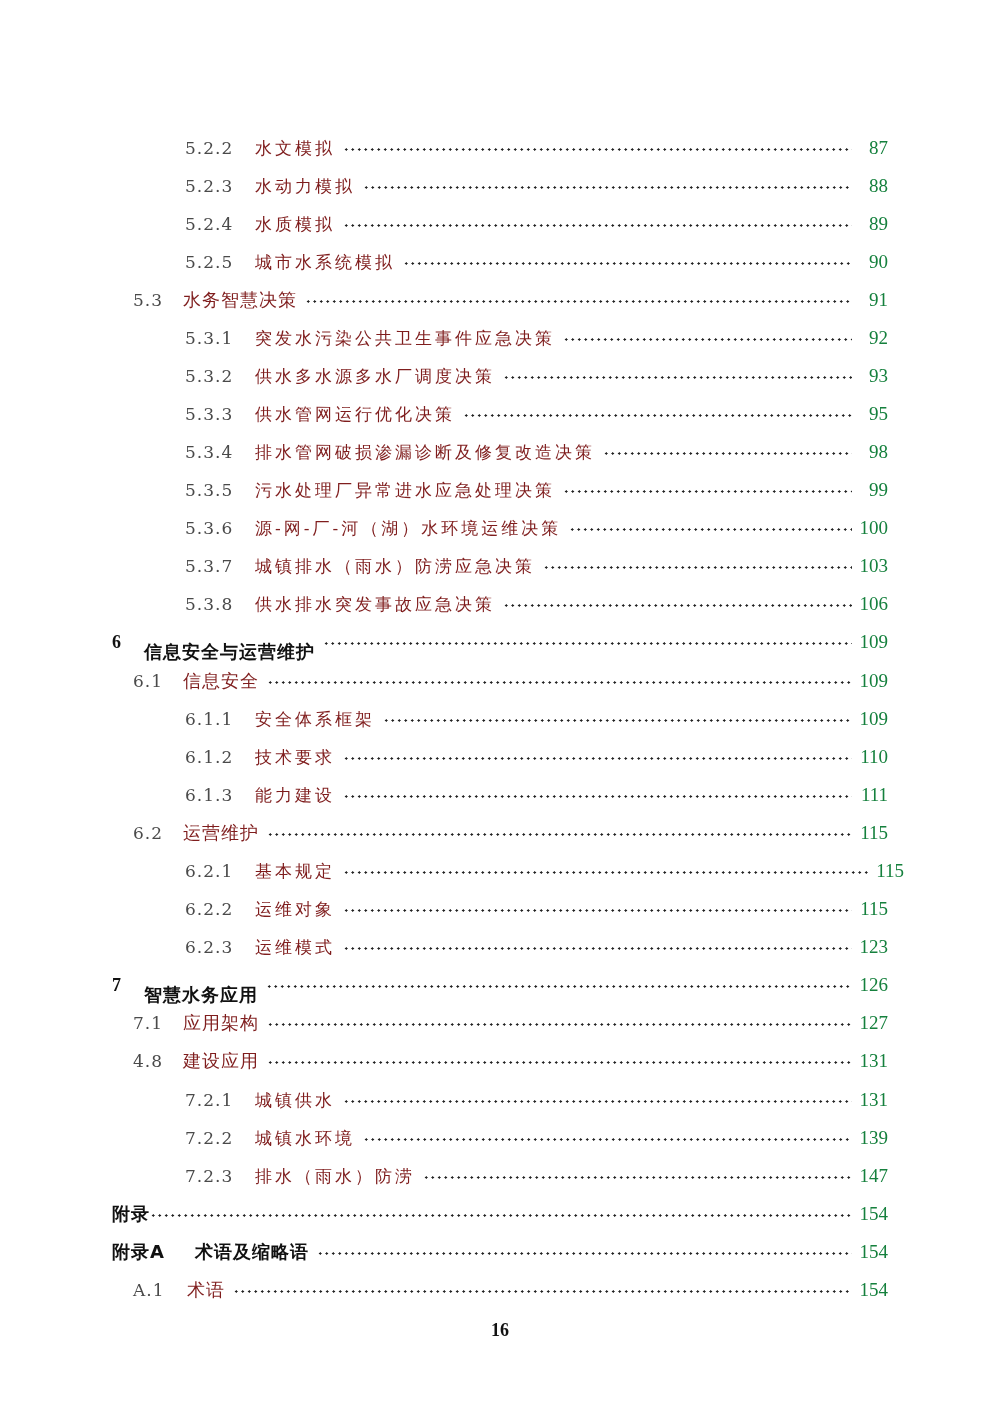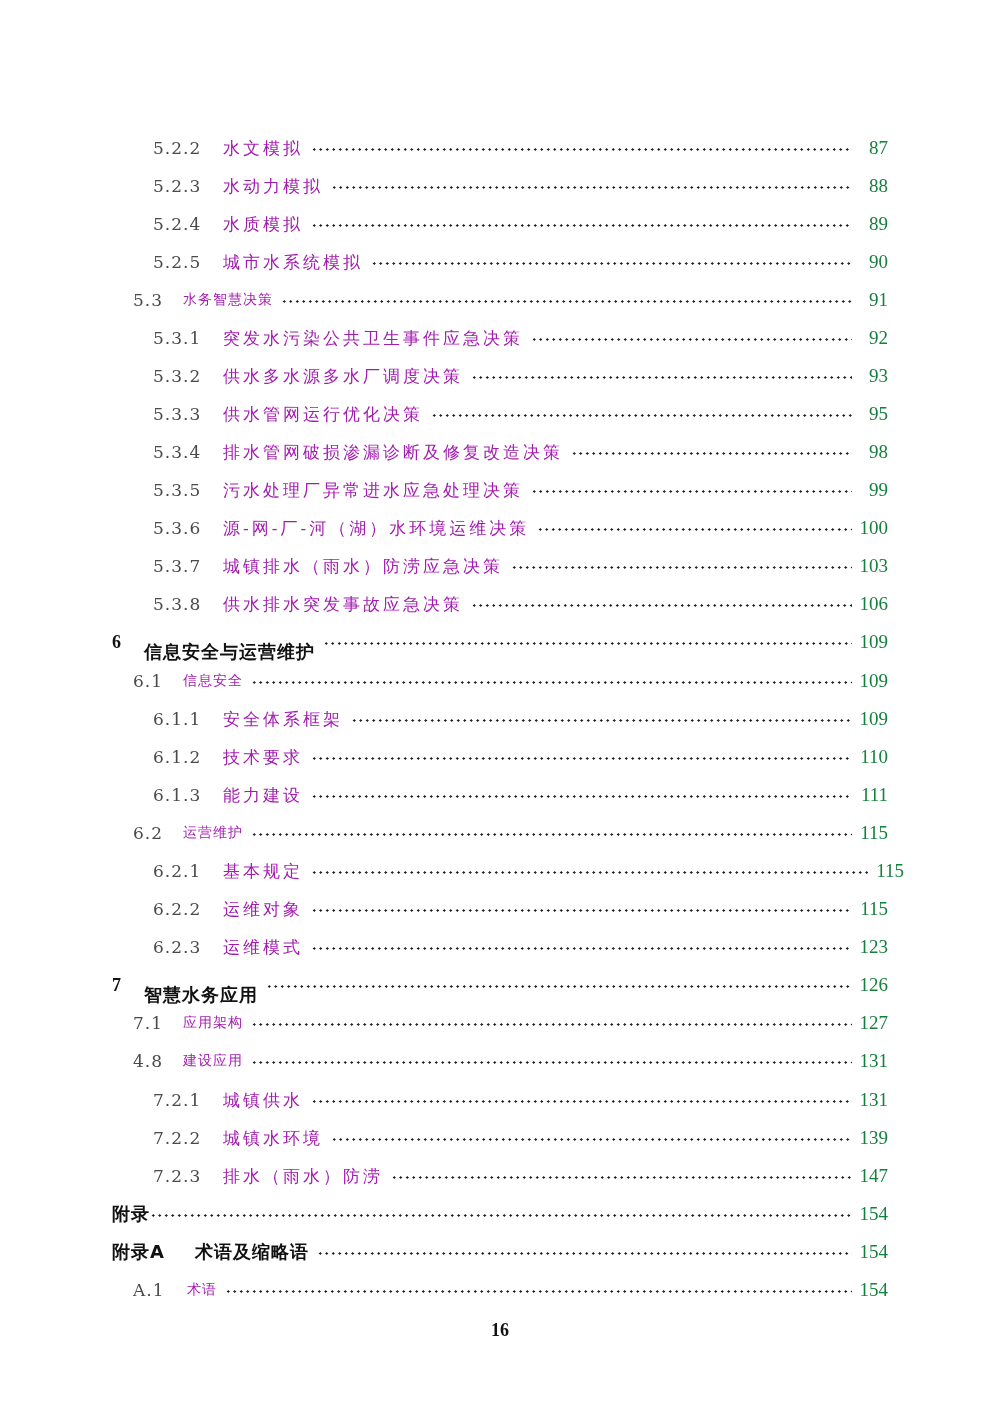--- a/index.html
+++ b/index.html
@@ -1,29 +1,29 @@
 <!DOCTYPE html>
 <html><head>
 <meta charset="utf-8">
 <style>
   html, body { margin:0; padding:0; background:#ffffff; }
   body { width:1000px; height:1410px; position:relative; overflow:hidden;
          font-family: "DejaVu Serif", "Liberation Serif", serif; color:#3a3a3a; }
   .toc { position:absolute; left:0; top:0; width:1000px; }
   .row { position:absolute; height:30px; display:flex; align-items:center; white-space:nowrap; }
   .row .num { display:inline-block; font-size:17px; color:#4a4a4a; letter-spacing:1px; }
-  .row .title { display:inline-block; font-size:17px; color:#a21caf; letter-spacing:3px; }
+  .row .title { display:inline-block; font-size:17px; color:#7f1d1d; letter-spacing:3px; }
   .row .leader { flex:1; height:30px; position:relative; margin:0 6px 0 8px; overflow:hidden; }
   .row .leader::before { content:""; position:absolute; left:0; right:0; top:15px; height:3px;
       background-image: radial-gradient(circle, #222 1.1px, transparent 1.3px);
       background-size:6.5px 3px; background-repeat:repeat-x; }
   .row .page { font-family:"Liberation Serif", serif; font-size:19px; color:#15803d; min-width:30px; text-align:right; }
-  .lvl3 .num { width:70px; }
+  .lvl3 .num { width:70px;margin-left:32px; }
   .lvl2 .num { width:50px; }
-  .lvl2 .title { letter-spacing:1px; font-size:14px; }
+  .lvl2 .title { letter-spacing:1px; font-size:18px; }
   .lvl1 .num { width:32px; font-family:"Liberation Serif", serif; font-weight:bold; font-size:18px; color:#111; }
   .lvl1 .title { font-family:"DejaVu Sans", sans-serif; font-weight:bold; font-size:18px; color:#111; letter-spacing:1px;margin-top:20px; }
   .appx .title { font-family:"DejaVu Sans", sans-serif; font-weight:bold; font-size:18px; color:#111; letter-spacing:1px; }
   .appx .num { font-family:"DejaVu Sans", sans-serif; font-weight:bold; font-size:18px; color:#111; width:auto; margin-right:30px; }
   .footer { position:absolute; top:1320px; left:0; width:1000px; text-align:center;
             font-family:"Liberation Serif", serif; font-weight:bold; font-size:18px; color:#111; }
 </style>
 </head>
 <body>
 

